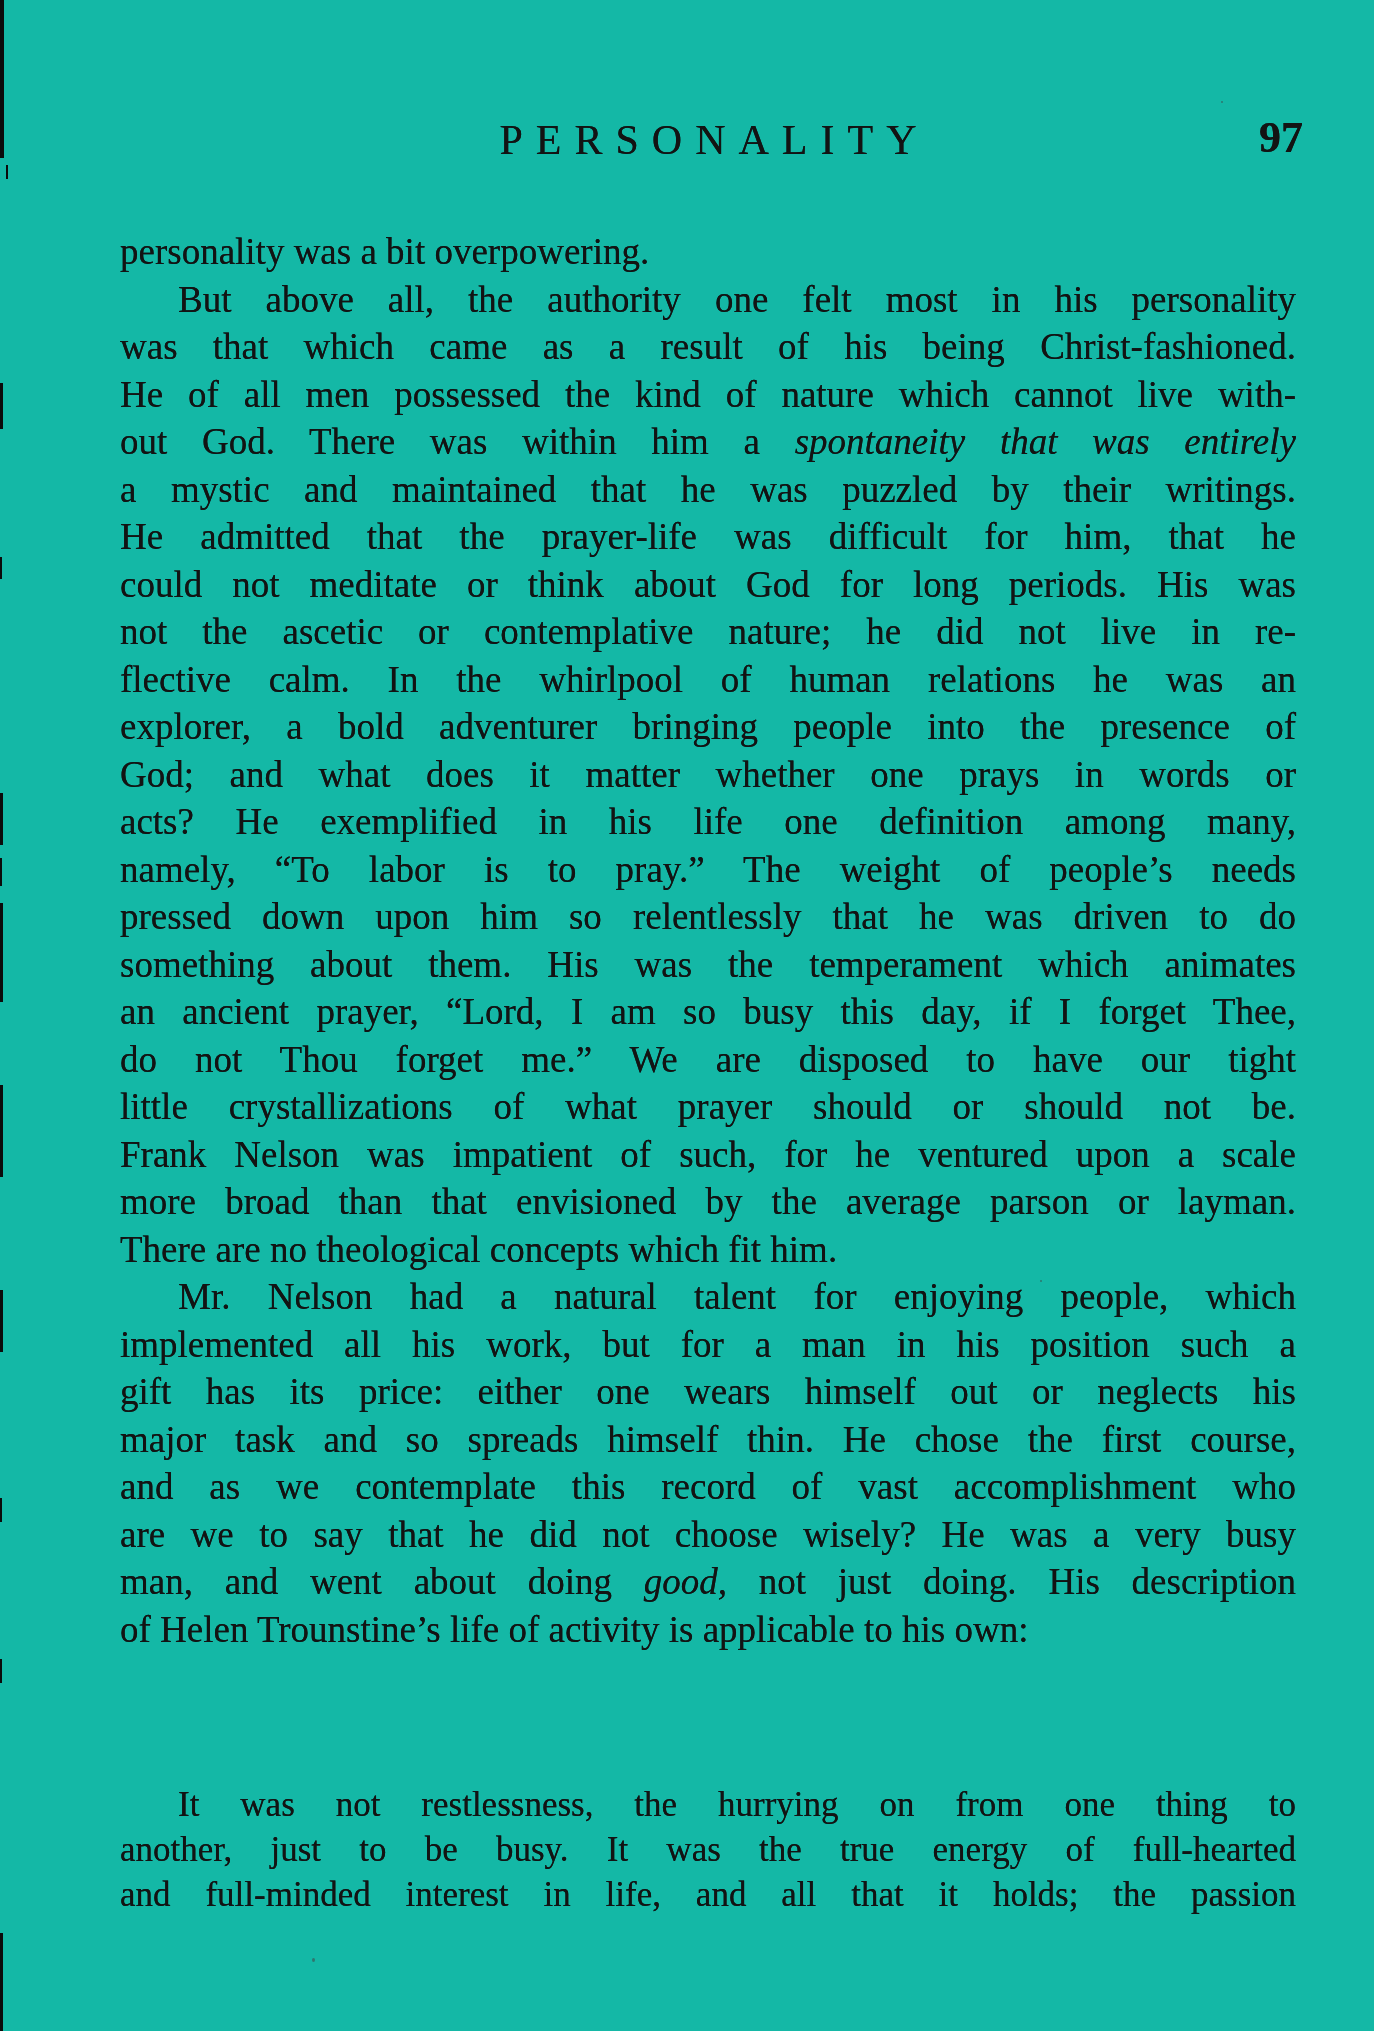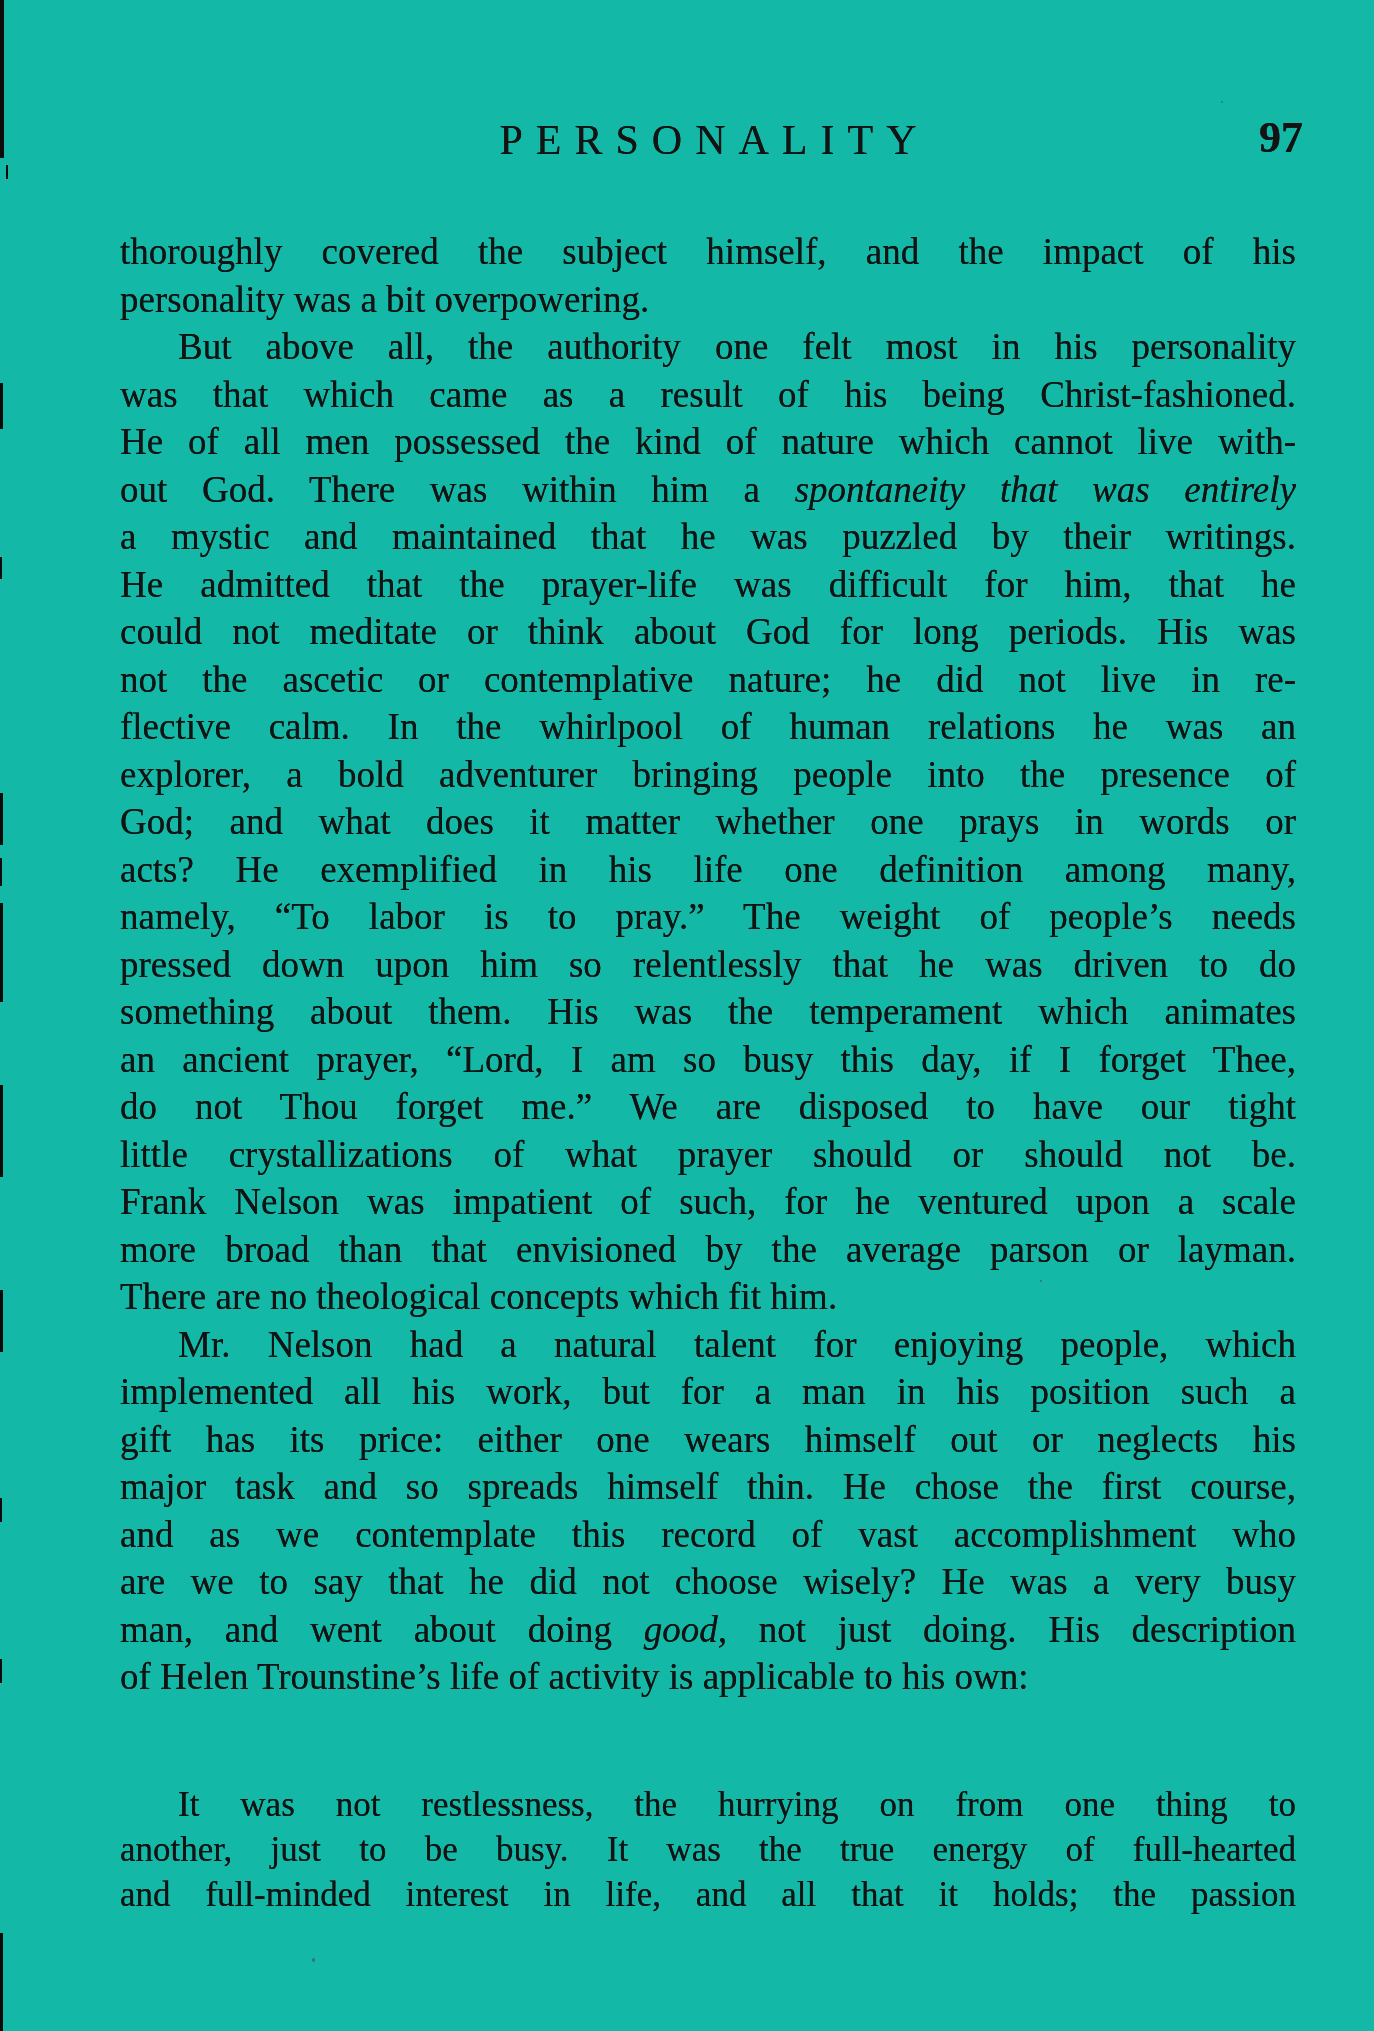--- a/index.html
+++ b/index.html
@@ -80,21 +80,20 @@
 </head>
 <body>
 
 <div class="page">
 
   <div class="header-title">PERSONALITY</div>
 
   <div class="page-number">97</div>
 
   <div class="text-block main-text">
-      <div class="line"><span>thoroughly covered the subject himself, and the impact of his</span></div>
       <div class="line para-end"><span>personality was a bit overpowering.</span></div>
       <div class="line indent"><span>But above all, the authority one felt most in his personality</span></div>
       <div class="line"><span>was that which came as a result of his being Christ-fashioned.</span></div>
       <div class="line"><span>He of all men possessed the kind of nature which cannot live with-</span></div>
       <div class="line"><span>out God.  There was within him a </span><em>spontaneity that was entirely</em></div>
       <div class="line"><span>a mystic and maintained that he was puzzled by their writings.</span></div>
       <div class="line"><span>He admitted that the prayer-life was difficult for him, that he</span></div>
       <div class="line"><span>could not meditate or think about God for long periods.  His was</span></div>
       <div class="line"><span>not the ascetic or contemplative nature; he did not live in re-</span></div>
       <div class="line"><span>flective calm.  In the whirlpool of human relations he was an</span></div>

